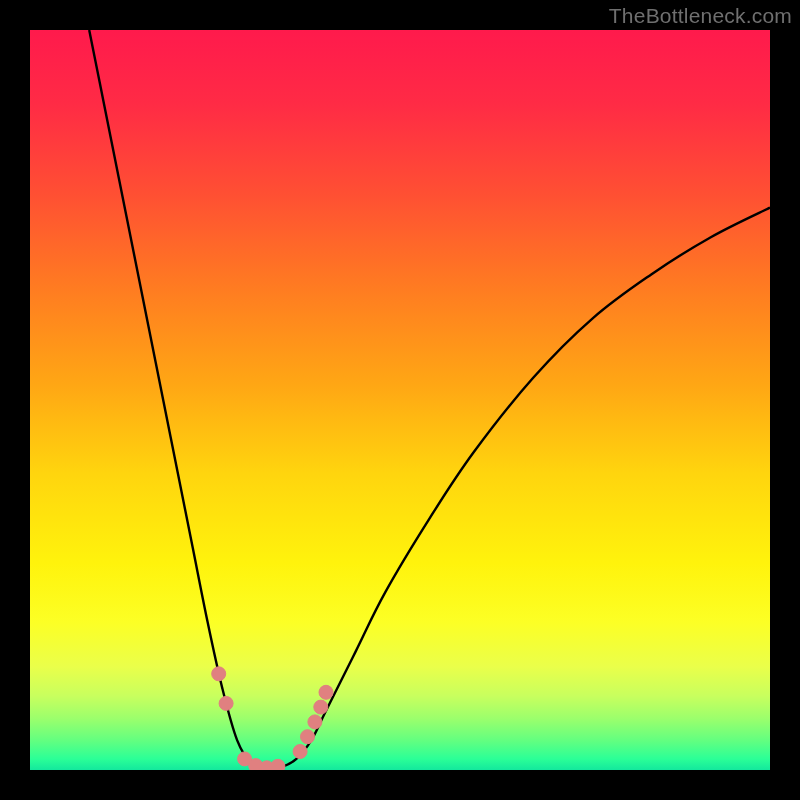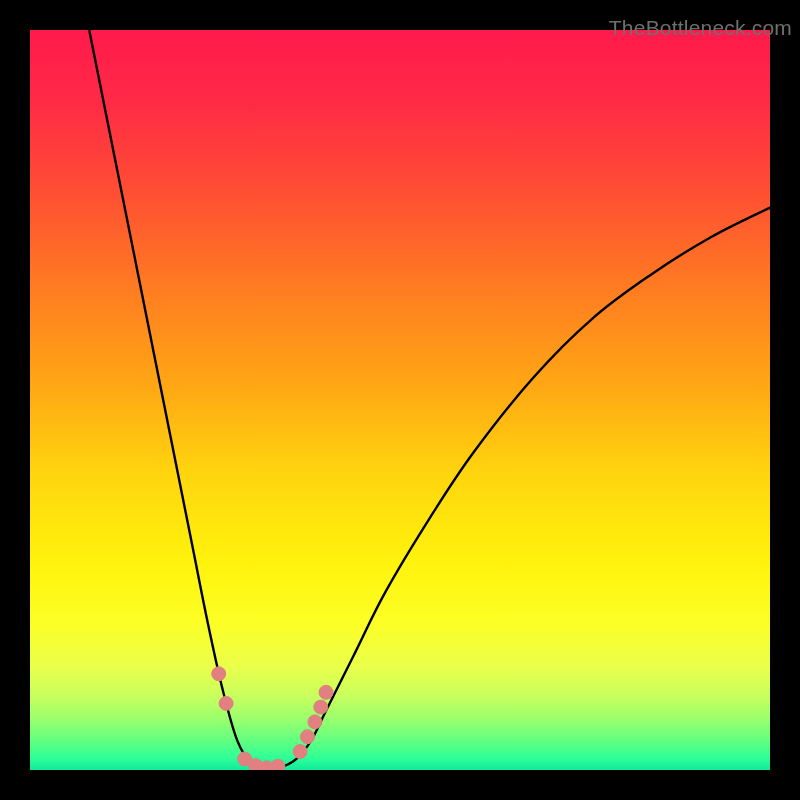--- a/index.html
+++ b/index.html
@@ -24,21 +24,21 @@
     width: 740px;
     height: 740px;
     overflow: hidden;
   }
   .gradient-bg {
     position: absolute;
     left: 0; top: 0; right: 0; bottom: 0;
   }
   .watermark {
     position: absolute;
-    top: 16px;
+    top: 4px;
     right: 8px;
     color: #6f6f6f;
     font-size: 21px;
     font-weight: 500;
     letter-spacing: 0.2px;
   }
   .curve-svg {
     position: absolute;
     left: 0; top: 0;
     width: 740px;

